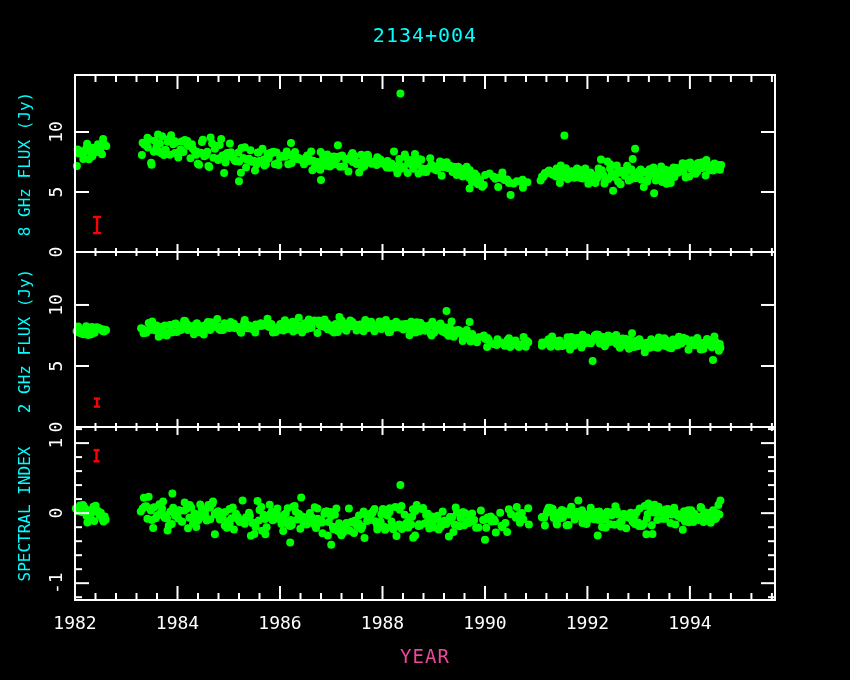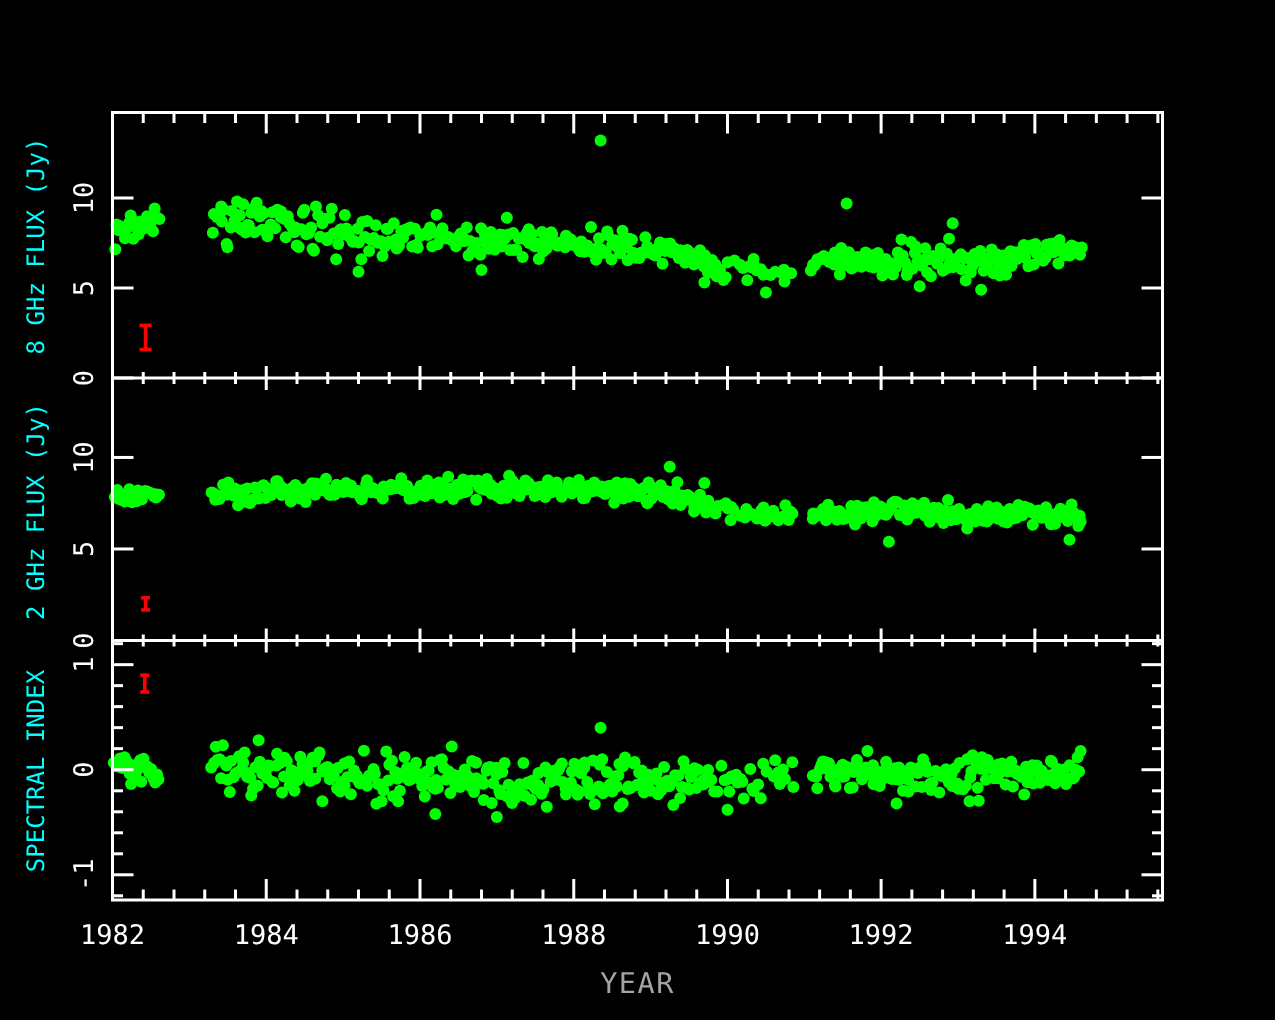--- a/index.html
+++ b/index.html
@@ -13,24 +13,25 @@
         transform:translate(-50%,-50%) rotate(-90deg);}
   #yl0{left:24px;top:164px;}
   #yl1{left:24px;top:341px;}
   #yl2{left:24px;top:514px;}
   #chart{position:absolute;left:0;top:0;}
 </style>
 </head>
 <body>
 
 <div class="figure">
+  <div class="title cyan-text" style="color: rgb(0, 255, 255);">2134+004</div>
   <div class="ylab cyan-text" id="yl0" style="color: rgb(0, 255, 255);">8 GHz FLUX (Jy)</div>
   <div class="ylab cyan-text" id="yl1" style="color: rgb(0, 255, 255);">2 GHz FLUX (Jy)</div>
   <div class="ylab cyan-text" id="yl2" style="color: rgb(0, 255, 255);">SPECTRAL INDEX</div>
-  <div class="xlab cyan-text" style="color: #a3a3a3;">YEAR</div>
+  <div class="xlab cyan-text" style="color: #ec4899;">YEAR</div>
   <svg id="chart" width="850" height="680" viewBox="0 0 850 680">
       <g>
         <circle cx="76.9" cy="166.1" r="4" fill="#00ff00"></circle>
         <circle cx="77.7" cy="149.6" r="4" fill="#00ff00"></circle>
         <circle cx="79.0" cy="153.5" r="4" fill="#00ff00"></circle>
         <circle cx="79.9" cy="150.9" r="4" fill="#00ff00"></circle>
         <circle cx="81.4" cy="153.3" r="4" fill="#00ff00"></circle>
         <circle cx="83.3" cy="158.9" r="4" fill="#00ff00"></circle>
         <circle cx="84.2" cy="152.6" r="4" fill="#00ff00"></circle>
         <circle cx="86.1" cy="148.7" r="4" fill="#00ff00"></circle>

